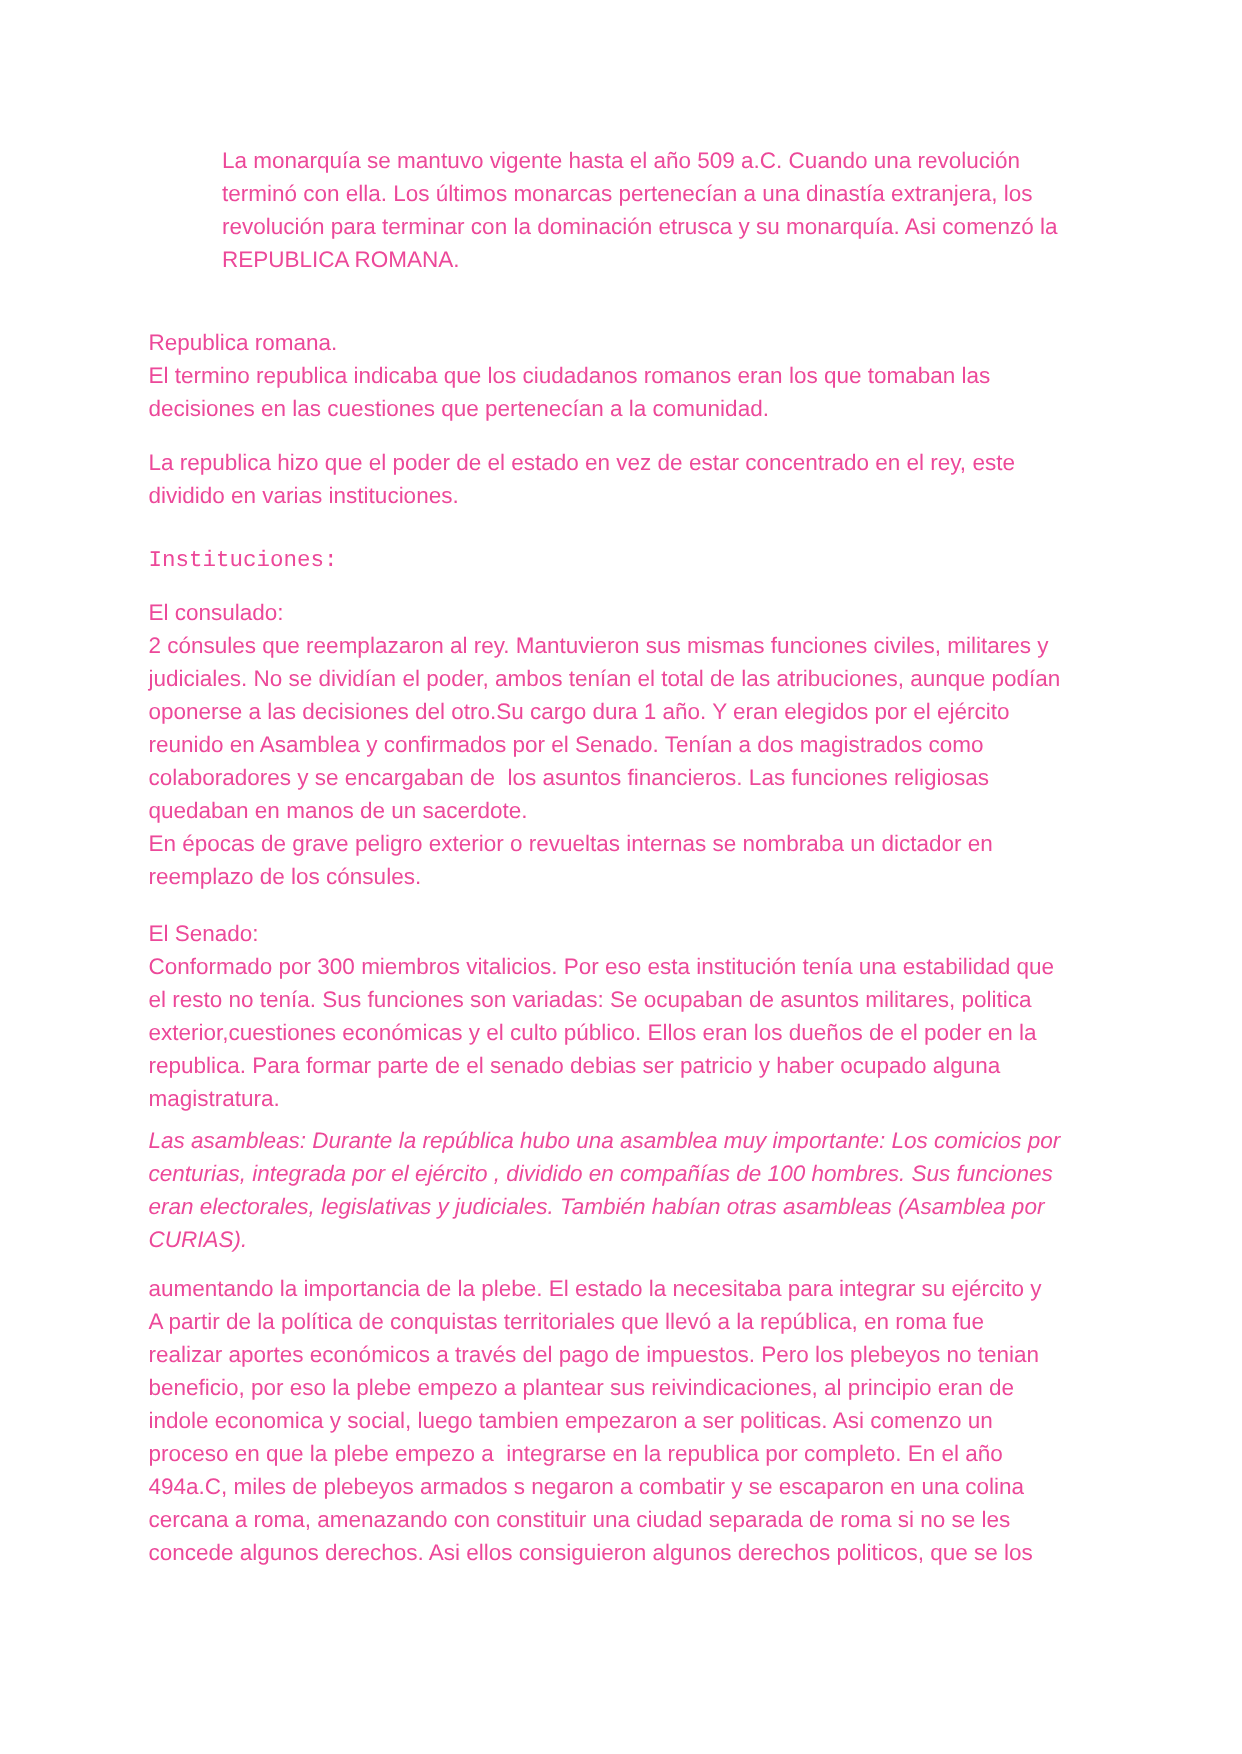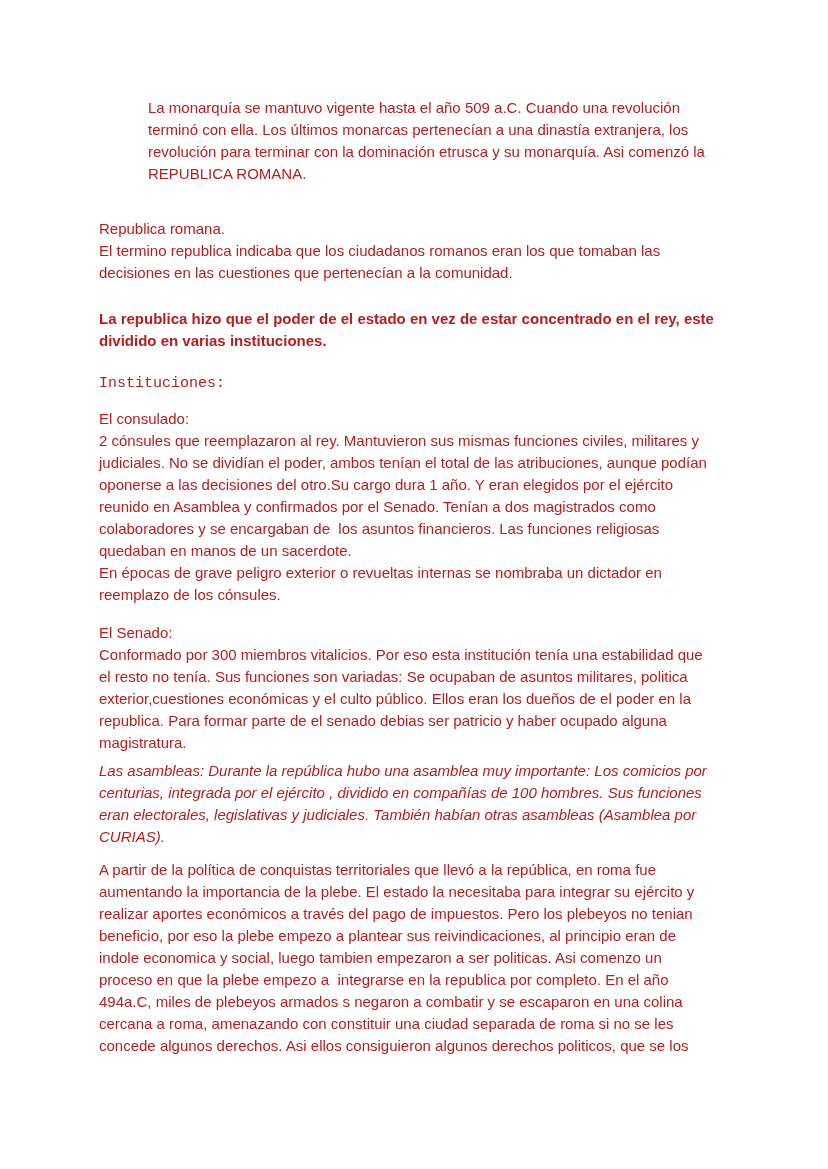--- a/index.html
+++ b/index.html
@@ -13,33 +13,33 @@
     height: 1169px;
     background: #ffffff;
     overflow: hidden;
     font-family: "Liberation Sans", "DejaVu Sans", sans-serif;
   }
   .content {
     position: absolute;
     left: 99px;
     top: 97px;
     width: 680px;
-    color: #b91c1c;
+    color: #ec4899;
     font-size: 15px;
     line-height: 22px;
   }
   .para { margin: 0; }
   .para .line {
     height: 22px;
     white-space: pre;   
   }
   .para.indent { margin-left: 49px; }
   
   .content .para:nth-child(2) { margin-top: 33px; }
-  .content .para:nth-child(3) { margin-top: 24px; font-weight: bold; }
+  .content .para:nth-child(3) { margin-top: 14px; }
   .content .para:nth-child(4) { margin-top: 21px; font-family: Liberation Mono, monospace; }
   .content .para:nth-child(5) { margin-top: 13px; }
   .content .para:nth-child(6) { margin-top: 16px; }
   .content .para:nth-child(7) { margin-top: 6px; font-style: italic;  }
   .content .para:nth-child(8) { margin-top: 11px; }
 </style>
 </head>
 <body>
 
 <div class="page">
@@ -81,22 +81,22 @@
         <div class="line">republica. Para formar parte de el senado debias ser patricio y haber ocupado alguna</div>
         <div class="line">magistratura.</div>
       </div>
       <div class="para">
         <div class="line">Las asambleas: Durante la república hubo una asamblea muy importante: Los comicios por</div>
         <div class="line">centurias, integrada por el ejército , dividido en compañías de 100 hombres. Sus funciones</div>
         <div class="line">eran electorales, legislativas y judiciales. También habían otras asambleas (Asamblea por</div>
         <div class="line">CURIAS).</div>
       </div>
       <div class="para">
+        <div class="line">aumentando la importancia de la plebe. El estado la necesitaba para integrar su ejército y</div>
         <div class="line">A partir de la política de conquistas territoriales que llevó a la república, en roma fue</div>
-        <div class="line">aumentando la importancia de la plebe. El estado la necesitaba para integrar su ejército y</div>
         <div class="line">realizar aportes económicos a través del pago de impuestos. Pero los plebeyos no tenian</div>
         <div class="line">beneficio, por eso la plebe empezo a plantear sus reivindicaciones, al principio eran de</div>
         <div class="line">indole economica y social, luego tambien empezaron a ser politicas. Asi comenzo un</div>
         <div class="line">proceso en que la plebe empezo a  integrarse en la republica por completo. En el año</div>
         <div class="line">494a.C, miles de plebeyos armados s negaron a combatir y se escaparon en una colina</div>
         <div class="line">cercana a roma, amenazando con constituir una ciudad separada de roma si no se les</div>
         <div class="line">concede algunos derechos. Asi ellos consiguieron algunos derechos politicos, que se los</div>
       </div>
     </div>
 </div>

